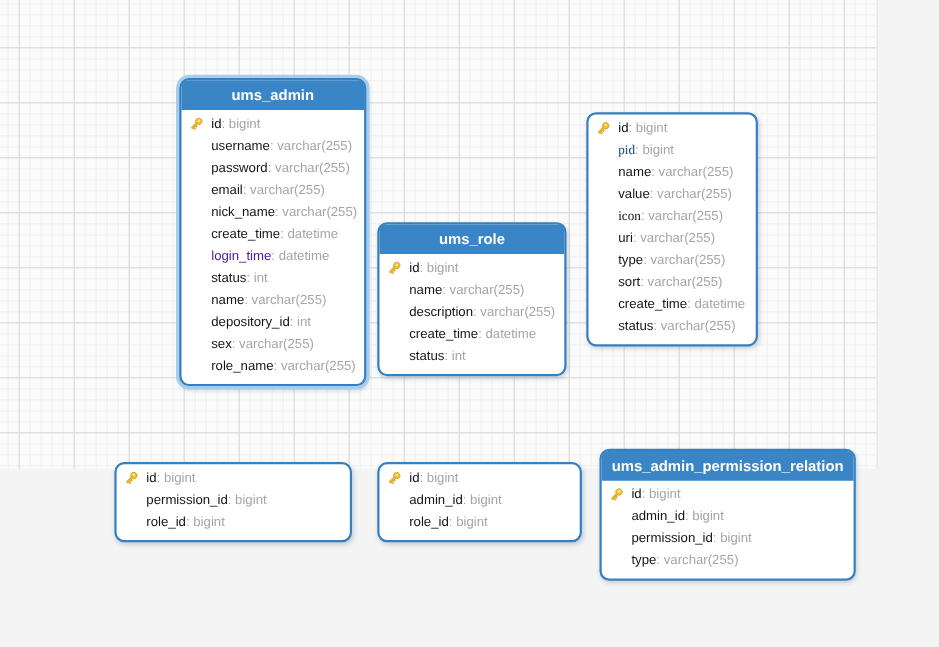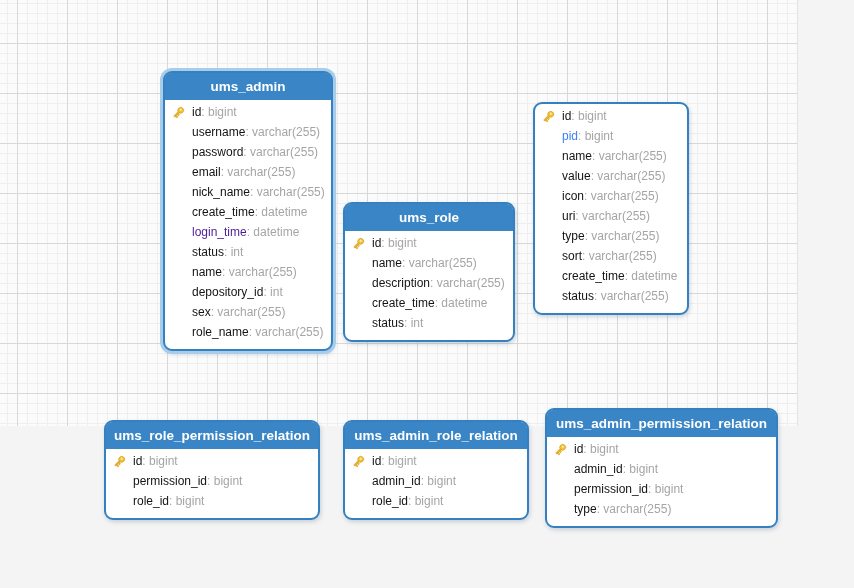--- a/index.html
+++ b/index.html
@@ -204,36 +204,36 @@
       <circle cx="17" cy="12" r="4.7" fill="#f2c231" stroke="#cf9a1f" stroke-width="1"></circle>
       <circle cx="17.7" cy="11.3" r="1.7" fill="#fdeeb8" stroke="none"></circle>
     </g>
   </svg>
           </span>
     <span class="field-name" style="color: rgb(20, 20, 20);">id</span>
     <span class="field-type" style="color: rgb(165, 165, 165);">: bigint</span>
   </div>
         <div class="field-row">
     <span class="icon-cell"></span>
-    <span class="field-name" style="color: #3b82f6;">pid</span>
+    <span class="field-name" style="color: #0c4a6e; font-family: Liberation Serif, serif;">pid</span>
     <span class="field-type" style="color: rgb(165, 165, 165);">: bigint</span>
   </div>
         <div class="field-row">
     <span class="icon-cell"></span>
     <span class="field-name" style="color: rgb(20, 20, 20);">name</span>
     <span class="field-type" style="color: rgb(165, 165, 165);">: varchar(255)</span>
   </div>
         <div class="field-row">
     <span class="icon-cell"></span>
     <span class="field-name" style="color: rgb(20, 20, 20);">value</span>
     <span class="field-type" style="color: rgb(165, 165, 165);">: varchar(255)</span>
   </div>
         <div class="field-row">
     <span class="icon-cell"></span>
-    <span class="field-name" style="color: rgb(20, 20, 20);">icon</span>
+    <span class="field-name" style="color: rgb(20, 20, 20); font-family: Liberation Serif, serif;">icon</span>
     <span class="field-type" style="color: rgb(165, 165, 165);">: varchar(255)</span>
   </div>
         <div class="field-row">
     <span class="icon-cell"></span>
     <span class="field-name" style="color: rgb(20, 20, 20);">uri</span>
     <span class="field-type" style="color: rgb(165, 165, 165);">: varchar(255)</span>
   </div>
         <div class="field-row">
     <span class="icon-cell"></span>
     <span class="field-name" style="color: rgb(20, 20, 20);">type</span>
@@ -250,23 +250,20 @@
     <span class="field-type" style="color: rgb(165, 165, 165);">: datetime</span>
   </div>
         <div class="field-row">
     <span class="icon-cell"></span>
     <span class="field-name" style="color: rgb(20, 20, 20);">status</span>
     <span class="field-type" style="color: rgb(165, 165, 165);">: varchar(255)</span>
   </div>
       </div>
   </div>
     <div class="table" style="left: 104px; top: 420px; width: 216px; border-color: rgb(53, 128, 192);">
-    <div class="table-header" style="background: rgb(57, 133, 197);">
-      <span class="table-title" style="color: rgb(255, 255, 255);">ums_role_permission_relation</span>
-    </div>
     <div class="table-body">
         <div class="field-row">
     <span class="icon-cell">
             <svg width="15" height="15" viewBox="0 0 24 24">
     <g transform="rotate(-45 12 12)">
       <rect x="2.5" y="10.6" width="13" height="2.9" rx="1.2" fill="#f2c231" stroke="#cf9a1f" stroke-width="1"></rect>
       <rect x="4.2" y="12.2" width="2.2" height="4.4" rx="0.7" fill="#f2c231" stroke="#cf9a1f" stroke-width="1"></rect>
       <rect x="8.2" y="12.2" width="2.2" height="3.6" rx="0.7" fill="#f2c231" stroke="#cf9a1f" stroke-width="1"></rect>
       <circle cx="17" cy="12" r="4.7" fill="#f2c231" stroke="#cf9a1f" stroke-width="1"></circle>
       <circle cx="17.7" cy="11.3" r="1.7" fill="#fdeeb8" stroke="none"></circle>
@@ -282,23 +279,20 @@
     <span class="field-type" style="color: rgb(165, 165, 165);">: bigint</span>
   </div>
         <div class="field-row">
     <span class="icon-cell"></span>
     <span class="field-name" style="color: rgb(20, 20, 20);">role_id</span>
     <span class="field-type" style="color: rgb(165, 165, 165);">: bigint</span>
   </div>
       </div>
   </div>
     <div class="table" style="left: 343px; top: 420px; width: 186px; border-color: rgb(53, 128, 192);">
-    <div class="table-header" style="background: rgb(57, 133, 197);">
-      <span class="table-title" style="color: rgb(255, 255, 255);">ums_admin_role_relation</span>
-    </div>
     <div class="table-body">
         <div class="field-row">
     <span class="icon-cell">
             <svg width="15" height="15" viewBox="0 0 24 24">
     <g transform="rotate(-45 12 12)">
       <rect x="2.5" y="10.6" width="13" height="2.9" rx="1.2" fill="#f2c231" stroke="#cf9a1f" stroke-width="1"></rect>
       <rect x="4.2" y="12.2" width="2.2" height="4.4" rx="0.7" fill="#f2c231" stroke="#cf9a1f" stroke-width="1"></rect>
       <rect x="8.2" y="12.2" width="2.2" height="3.6" rx="0.7" fill="#f2c231" stroke="#cf9a1f" stroke-width="1"></rect>
       <circle cx="17" cy="12" r="4.7" fill="#f2c231" stroke="#cf9a1f" stroke-width="1"></circle>
       <circle cx="17.7" cy="11.3" r="1.7" fill="#fdeeb8" stroke="none"></circle>

